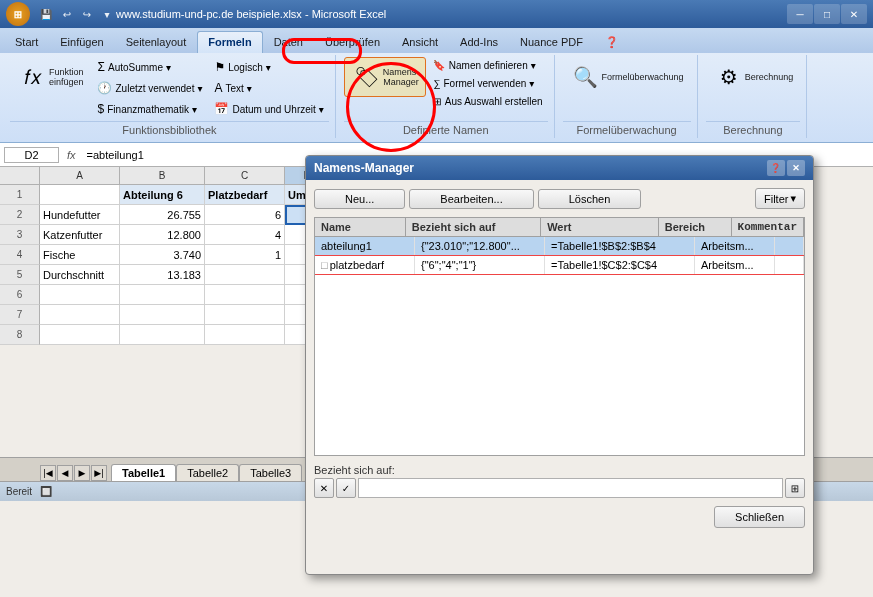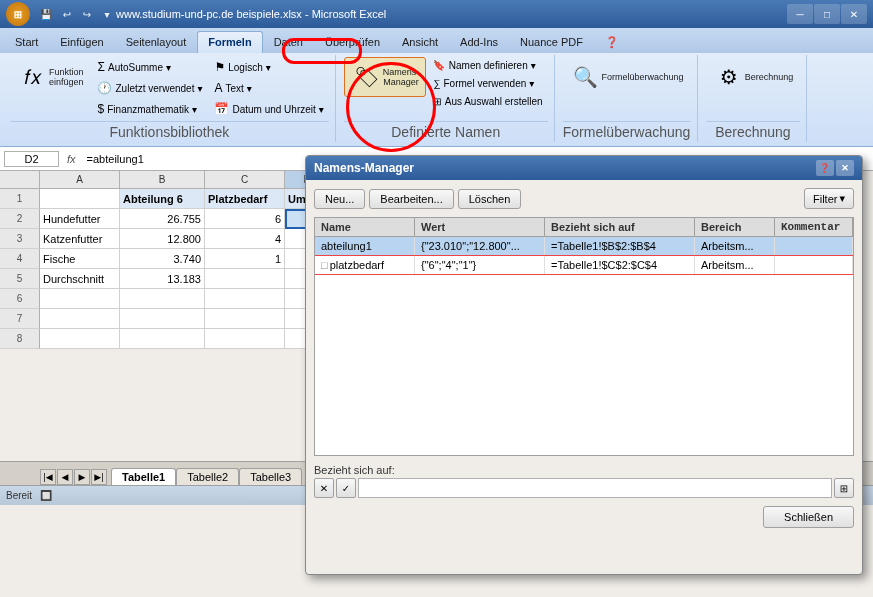--- a/index.html
+++ b/index.html
@@ -19,21 +19,21 @@
     .win-btn { width: 26px; height: 20px; background: rgba(255,255,255,0.2); color: white; display: flex; align-items: center; justify-content: center; cursor: pointer; font-size: 10px; border-radius: 2px; }
 
     
     .ribbon { background: linear-gradient(to bottom, #e8f0fa 0%, #cddff7 100%); border-bottom: 1px solid #8baed4; }
     .ribbon-tabs { display: flex; background: linear-gradient(to bottom, #c5d9f1 0%, #b0c8e8 100%); padding-top: 3px; padding-left: 4px; }
     .ribbon-tab { padding: 4px 10px; font-size: 11px; color: #1a1a1a; cursor: pointer; border-radius: 3px 3px 0 0; border: 1px solid transparent; border-bottom: none; }
     .ribbon-tab.active { background: linear-gradient(to bottom, #e8f0fa 0%, #d4e4f8 100%); border-color: #8baed4; color: #003070; font-weight: bold; }
     .ribbon-body { display: flex; padding: 2px 4px 4px 4px; gap: 2px; min-height: 72px; }
     .ribbon-group { display: flex; flex-direction: column; border-right: 1px solid #b0c8e8; padding: 0 6px; min-width: 60px; }
     .ribbon-group-items { display: flex; flex: 1; align-items: flex-start; gap: 2px; padding-top: 2px; }
-    .ribbon-group-label { font-size: 14px; color: #555; text-align: center; padding-bottom: 2px; border-top: 1px solid #b0c8e8; margin-top: 2px; padding-top: 2px; }
+    .ribbon-group-label { font-size: 11px; color: #555; text-align: center; padding-bottom: 2px; border-top: 1px solid #b0c8e8; margin-top: 2px; padding-top: 2px; }
     .ribbon-btn-large { display: flex; flex-direction: row; align-items: center; padding: 3px 6px; cursor: pointer; border-radius: 3px; border: 1px solid transparent; min-width: 46px; }
     .ribbon-btn-large.highlighted { background: rgba(255,220,100,0.4); border-color: #e07020; }
     .ribbon-icon-large { width: 32px; height: 32px; display: flex; align-items: center; justify-content: center; font-size: 20px; }
     .ribbon-btn-label { font-size: 9px; text-align: center; color: #1a1a1a; }
     .ribbon-btn-small { display: flex; align-items: center; gap: 3px; padding: 2px 4px; cursor: pointer; border-radius: 2px; border: 1px solid transparent; font-size: 10px; white-space: nowrap; }
     .ribbon-btn-small-icon { font-size: 12px; }
     .ribbon-group-col { display: flex; flex-direction: column; gap: 1px; }
 
     
     .formula-bar { display: flex; align-items: center; background: white; border-bottom: 1px solid #b0b0b0; padding: 2px 4px; gap: 4px; height: 24px; }
@@ -59,27 +59,27 @@
     .sheet-nav { display: flex; gap: 1px; margin-right: 4px; }
     .sheet-nav-btn { width: 16px; height: 16px; background: #e0dcd4; border: 1px solid #a0a0a0; display: flex; align-items: center; justify-content: center; font-size: 9px; cursor: pointer; }
 
     
     .status-bar { background: linear-gradient(to bottom, #c8d8e8 0%, #b8c8d8 100%); border-top: 1px solid #a0a0a0; height: 20px; display: flex; align-items: center; padding: 0 6px; gap: 8px; font-size: 10px; color: #333; }
 
     
     .circle-annotation { position: absolute; border: 3px solid red; border-radius: 50%; pointer-events: none; }
 
     
-    .dialog-overlay { position: absolute; top: 155px; left: 305px; width: 558px; height: 420px; background: #f0ede8; border: 1px solid #888; box-shadow: 4px 4px 10px rgba(0,0,0,0.4); z-index: 100; border-radius: 4px; }
+    .dialog-overlay { position: absolute; top: 155px; left: 305px; width: 509px; height: 420px; background: #f0ede8; border: 1px solid #888; box-shadow: 4px 4px 10px rgba(0,0,0,0.4); z-index: 100; border-radius: 4px; }
     .dialog-title-bar { background: linear-gradient(to bottom, #4a7ab5 0%, #2d5b9a 100%); color: white; font-size: 12px; font-weight: bold; padding: 4px 8px; display: flex; align-items: center; justify-content: space-between; border-radius: 3px 3px 0 0; }
     .dialog-title-controls { display: flex; gap: 2px; }
     .dialog-title-btn { width: 18px; height: 16px; background: rgba(255,255,255,0.3); color: white; display: flex; align-items: center; justify-content: center; font-size: 9px; cursor: pointer; border-radius: 2px; }
     .dialog-content { padding: 8px; }
     .dialog-toolbar { display: flex; gap: 4px; margin-bottom: 8px; align-items: center; }
-    .dialog-btn { padding: 3px 10px; background: linear-gradient(to bottom, #f8f8f8 0%, #e0e0e0 100%); border: 1px solid #a0a0a0; border-radius: 3px; cursor: pointer; font-size: 11px; }
+    .dialog-btn { padding: 3px 30px; background: linear-gradient(to bottom, #f8f8f8 0%, #e0e0e0 100%); border: 1px solid #a0a0a0; border-radius: 3px; cursor: pointer; font-size: 11px; }
     .dialog-btn-right { margin-left: auto; }
     .filter-btn { padding: 3px 8px; background: linear-gradient(to bottom, #f8f8f8 0%, #e0e0e0 100%); border: 1px solid #a0a0a0; border-radius: 3px; cursor: pointer; font-size: 11px; display: flex; align-items: center; gap: 2px; }
     .dialog-list-header { display: flex; background: #ddd; border: 1px solid #a0a0a0; border-bottom: none; }
     .dialog-list-col { padding: 3px 6px; font-size: 11px; font-weight: bold; border-right: 1px solid #a0a0a0; color: #333; }
     .dialog-list { border: 1px solid #a0a0a0; height: 220px; background: white; overflow-y: auto; }
     .dialog-list-row { display: flex; border-bottom: 1px solid #ef4444; cursor: pointer; }
     .dialog-list-row.selected { background: #b8d4f0; }
     .dialog-list-cell { padding: 3px 6px; font-size: 11px; border-right: 1px solid #e0e0e0; overflow: hidden; white-space: nowrap; }
     .dialog-refers-label { font-size: 11px; color: #333; margin-top: 8px; margin-bottom: 2px; }
     .dialog-refers-row { display: flex; align-items: center; gap: 2px; }
@@ -340,22 +340,22 @@
         <button class="dialog-btn">Bearbeiten...</button>
         <button class="dialog-btn">Löschen</button>
         <div class="filter-btn dialog-btn-right">
           <span>Filter</span>
           <span>▾</span>
         </div>
       </div>
 
       <div class="dialog-list-header">
         <div class="dialog-list-col" style="width:100px;">Name</div>
+        <div class="dialog-list-col" style="width:150px;">Bezieht sich auf</div>
         <div class="dialog-list-col" style="width:130px;">Wert</div>
-        <div class="dialog-list-col" style="width:150px;">Bezieht sich auf</div>
         <div class="dialog-list-col" style="width:80px;">Bereich</div>
         <div class="dialog-list-col" style="flex:1;font-family:Liberation Mono, monospace;">Kommentar</div>
       </div>
 
       <div class="dialog-list">
         <div class="dialog-list-row selected">
           <div class="dialog-list-cell" style="width:100px;">abteilung1</div>
           <div class="dialog-list-cell" style="width:130px;">{"23.010";"12.800"...</div>
           <div class="dialog-list-cell" style="width:150px;">=Tabelle1!$B$2:$B$4</div>
           <div class="dialog-list-cell" style="width:80px;">Arbeitsm...</div>

